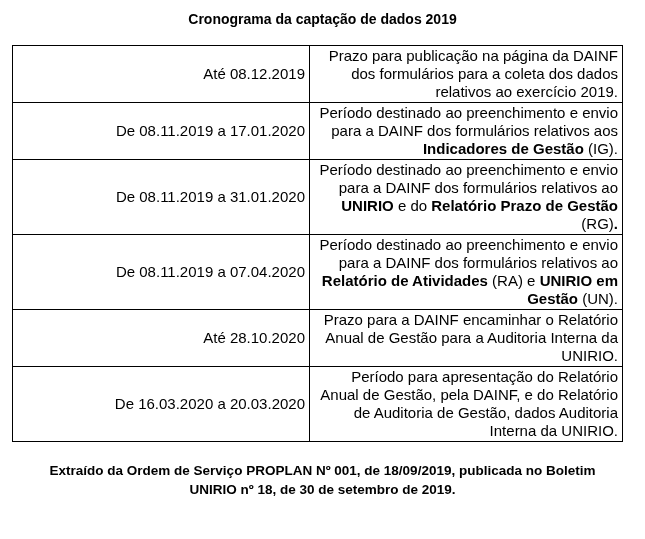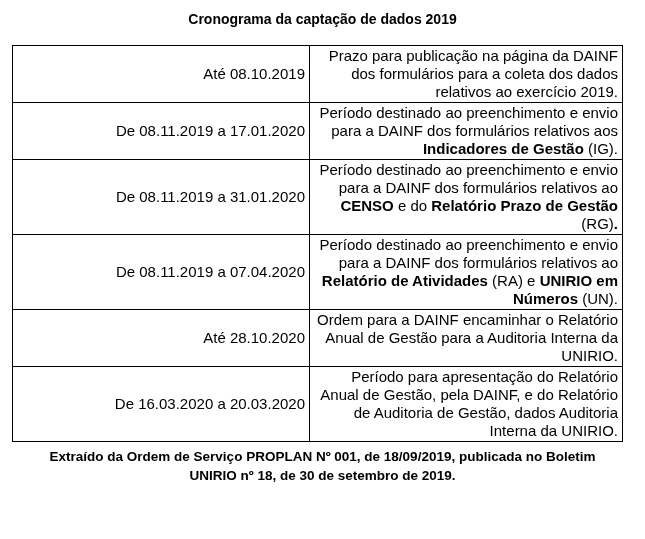--- a/index.html
+++ b/index.html
@@ -38,53 +38,53 @@
     padding: 1px 4px;
   }
   td.period {
     width: 288px;
   }
   td.desc b {
     font-weight: bold;
   }
   .footer {
     width: 572px;
-    margin: 5px auto 0 auto;
+    margin: 19px auto 0 auto;
     font-size: 13.5px;
     font-weight: bold;
     text-align: center;
     line-height: 19px;
   }
 </style>
 </head>
 <body>
 
 <div class="page">
   <h1 class="title">Cronograma da captação de dados 2019</h1>
   <table class="schedule">
     <tbody id="schedule-tbody">
         <tr>
-          <td class="period">Até 08.10.2019</td>
+          <td class="period">Até 08.12.2019</td>
           <td class="desc"><span>Prazo para publicação na página da DAINF dos formulários para a coleta dos dados relativos ao exercício 2019.</span></td>
         </tr>
         <tr>
           <td class="period">De 08.11.2019 a 17.01.2020</td>
           <td class="desc"><span>Período destinado ao preenchimento e envio para a DAINF dos formulários relativos aos </span><b>Indicadores de Gestão</b><span> (IG).</span></td>
         </tr>
         <tr>
           <td class="period">De 08.11.2019 a 31.01.2020</td>
-          <td class="desc"><span>Período destinado ao preenchimento e envio para a DAINF dos formulários relativos ao </span><b>CENSO</b><span> e do </span><b>Relatório Prazo de Gestão</b><span> (RG)</span><b>.</b></td>
+          <td class="desc"><span>Período destinado ao preenchimento e envio para a DAINF dos formulários relativos ao </span><b>UNIRIO</b><span> e do </span><b>Relatório Prazo de Gestão</b><span> (RG)</span><b>.</b></td>
         </tr>
         <tr>
           <td class="period">De 08.11.2019 a 07.04.2020</td>
-          <td class="desc"><span>Período destinado ao preenchimento e envio para a DAINF dos formulários relativos ao </span><b>Relatório de Atividades</b><span> (RA) e </span><b>UNIRIO em Números</b><span> (UN).</span></td>
+          <td class="desc"><span>Período destinado ao preenchimento e envio para a DAINF dos formulários relativos ao </span><b>Relatório de Atividades</b><span> (RA) e </span><b>UNIRIO em Gestão</b><span> (UN).</span></td>
         </tr>
         <tr>
           <td class="period">Até 28.10.2020</td>
-          <td class="desc"><span>Ordem para a DAINF encaminhar o Relatório Anual de Gestão para a Auditoria Interna da UNIRIO.</span></td>
+          <td class="desc"><span>Prazo para a DAINF encaminhar o Relatório Anual de Gestão para a Auditoria Interna da UNIRIO.</span></td>
         </tr>
         <tr>
           <td class="period">De 16.03.2020 a 20.03.2020</td>
           <td class="desc"><span>Período para apresentação do Relatório Anual de Gestão, pela DAINF, e do Relatório de Auditoria de Gestão, dados Auditoria Interna da UNIRIO.</span></td>
         </tr>
       </tbody>
   </table>
   <p class="footer">Extraído da Ordem de Serviço PROPLAN Nº 001, de 18/09/2019, publicada no Boletim UNIRIO nº 18, de 30 de setembro de 2019.</p>
 </div>
 

